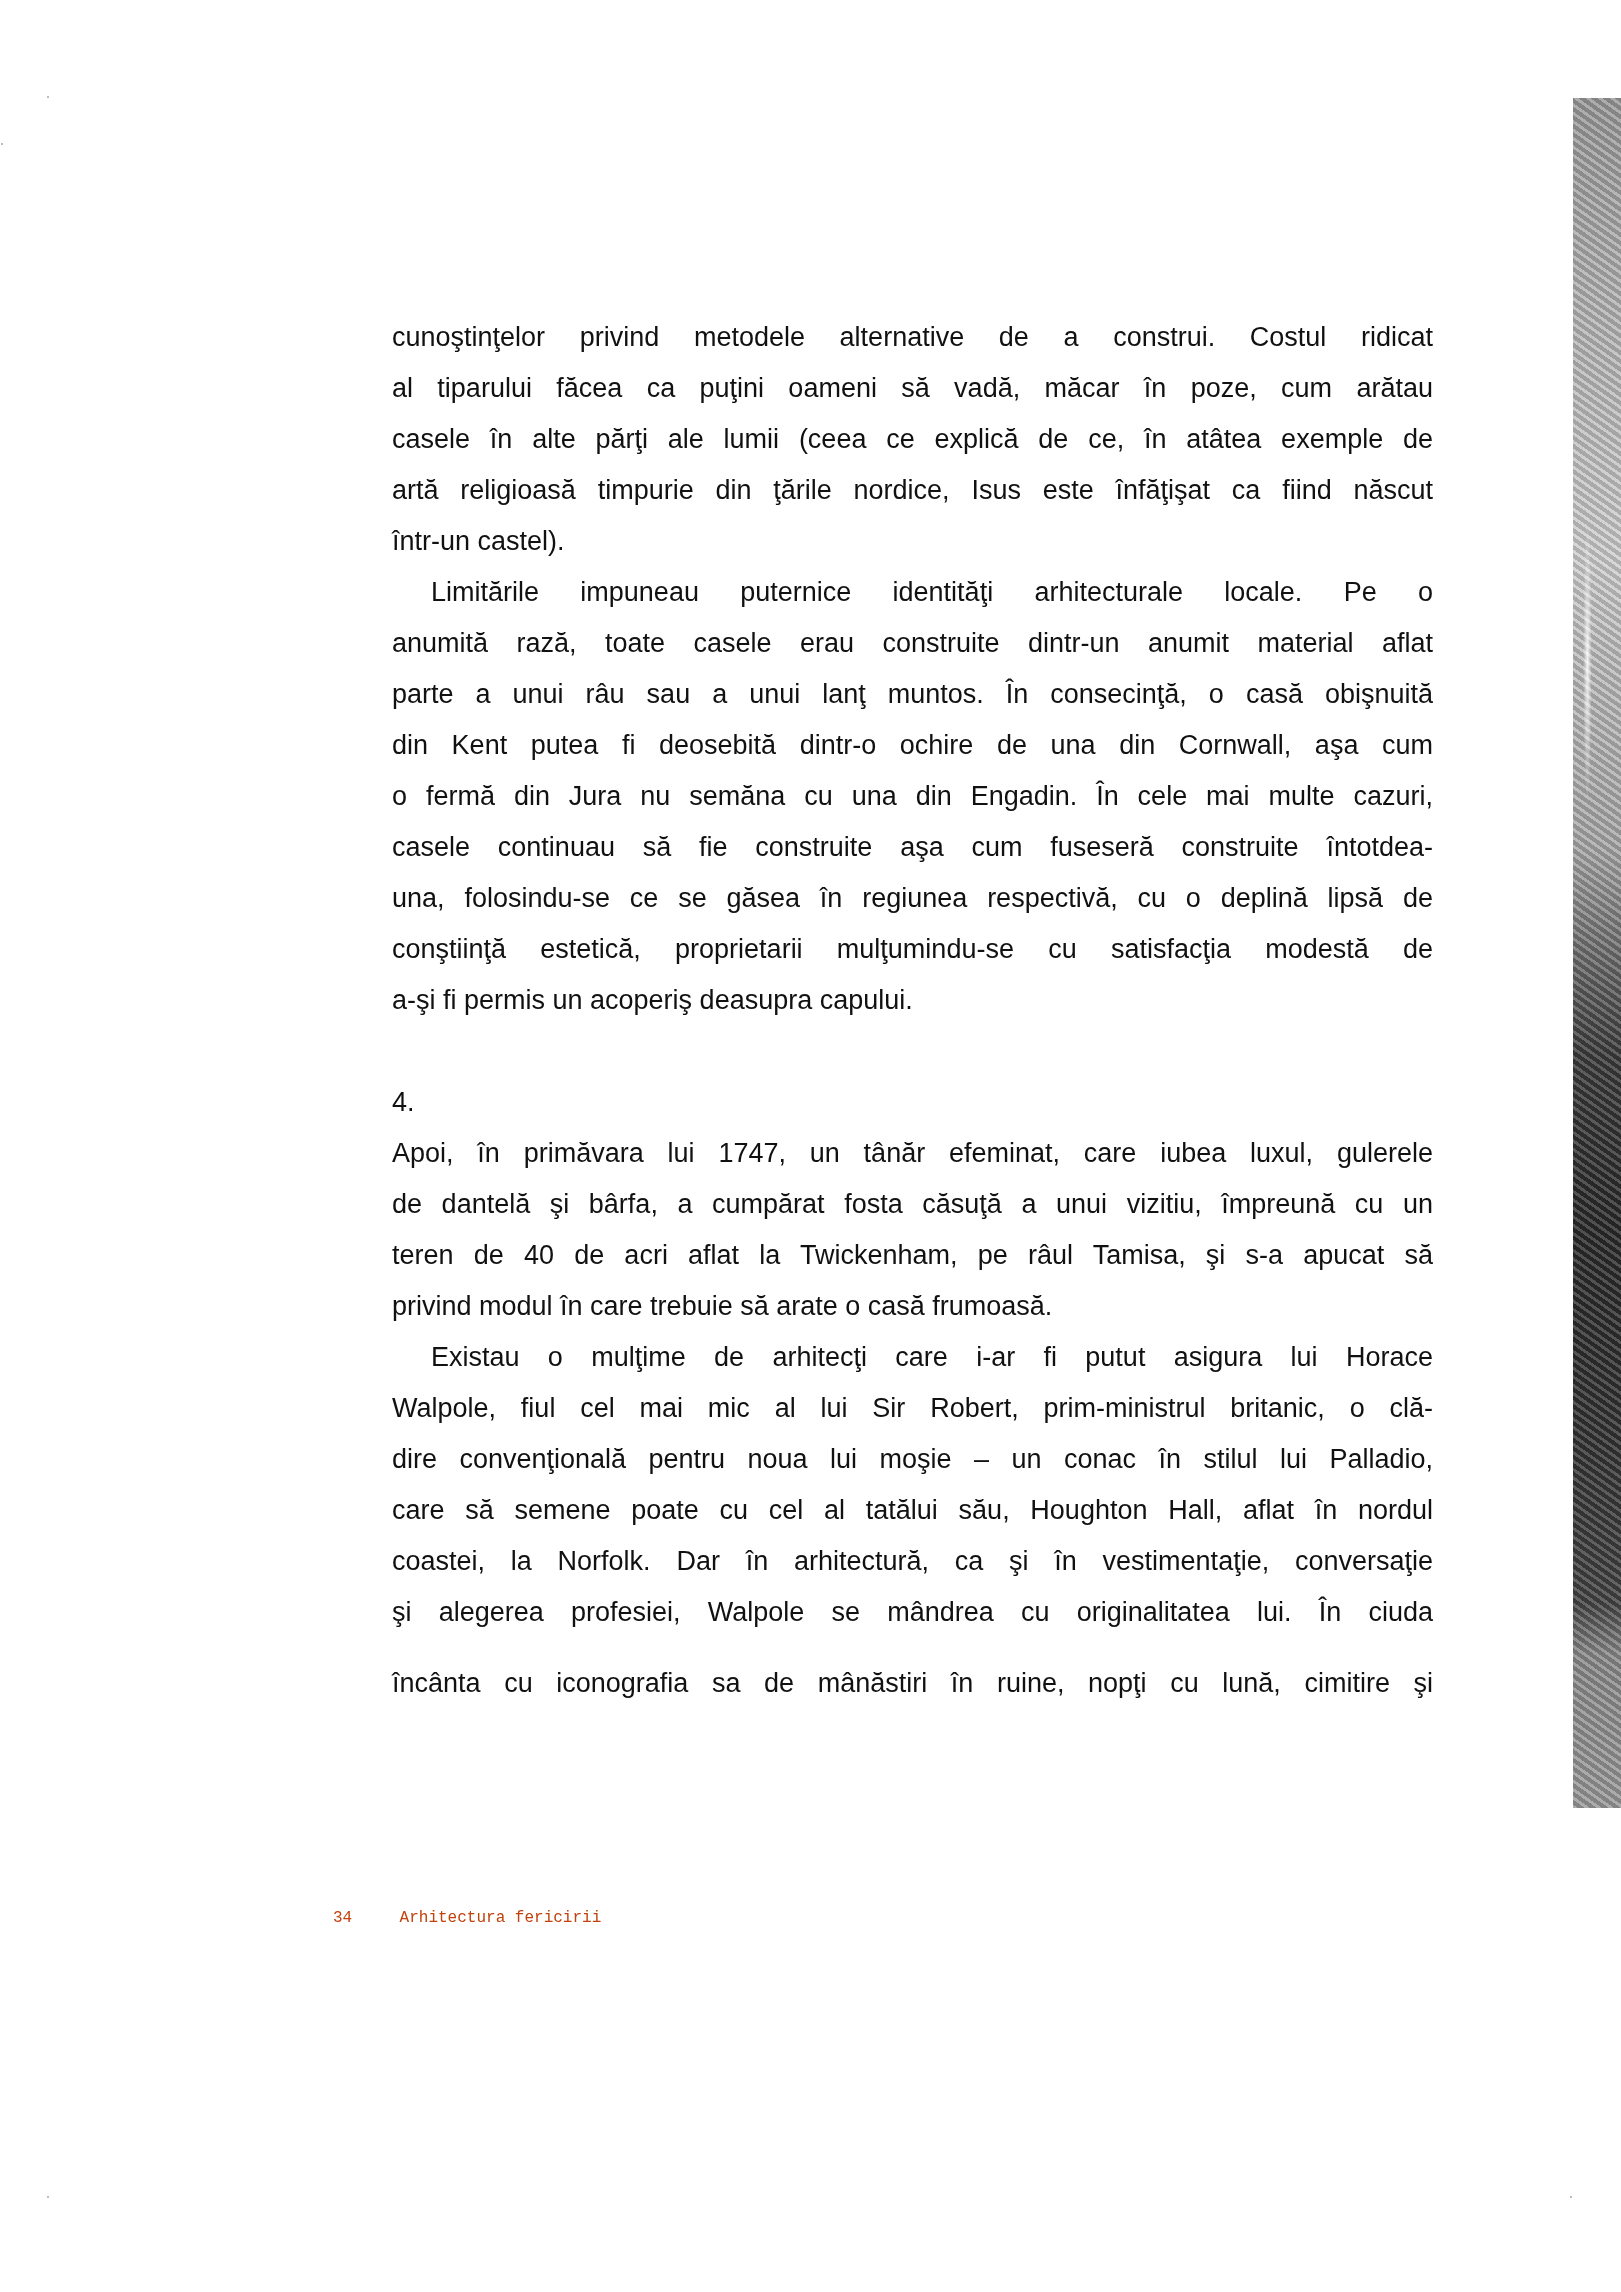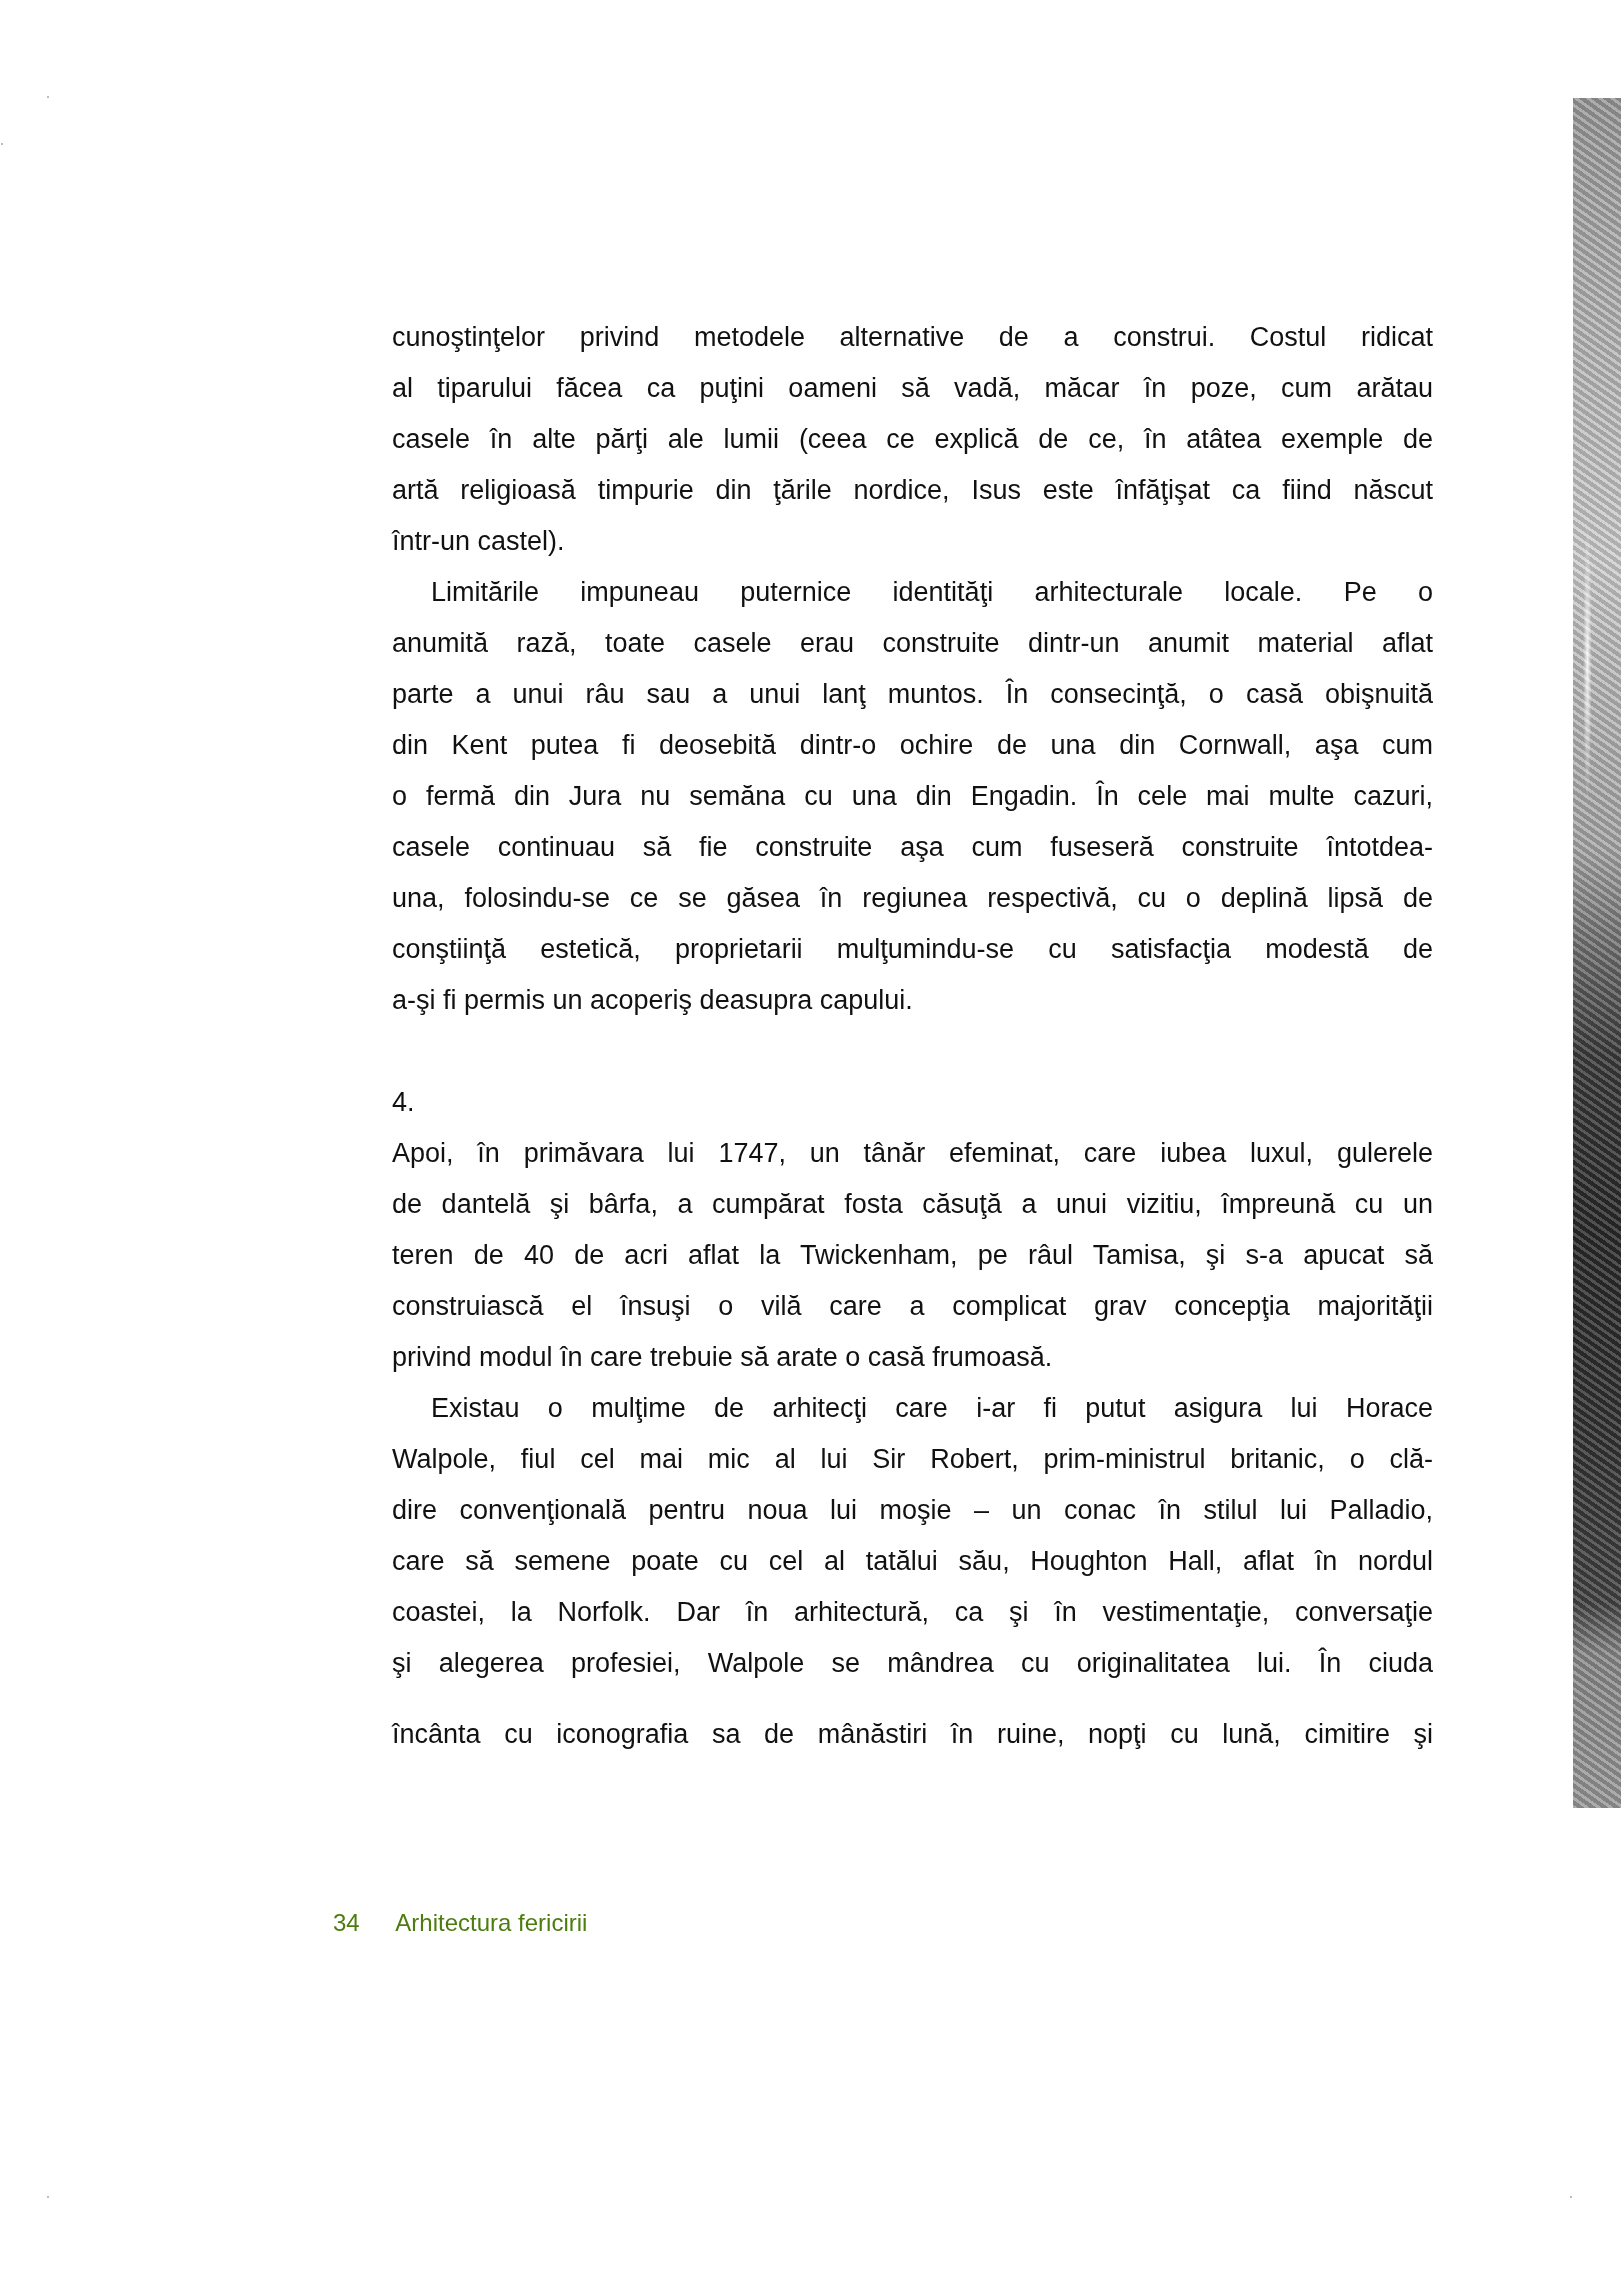--- a/index.html
+++ b/index.html
@@ -10,22 +10,22 @@
       font-family: Liberation Sans, sans-serif;
       font-size: 27px; line-height: 51px; color: #111;
       text-align: justify; text-align-last: left;
     }
     .text-block p { margin: 0; }
     .text-block p.section-num { margin-top: 51px; }
     .text-block .line { display: block; text-align: justify; text-align-last: justify; white-space: nowrap; }
     .text-block .line.last { text-align-last: left; }
     .footer {
       position: absolute; top: 1909px; left: 333px;
-      font-family: Liberation Sans, sans-serif;
-      font-size: 24px; color: #4d7c0f;
+      font-family: Liberation Mono, monospace;
+      font-size: 16px; color: #c2410c;
     }
     .footer .page-num { display: inline-block; width: 57px; }
     .photo-strip {
       position: absolute; left: 1573px; top: 98px; width: 48px; height: 1710px;
       background:
         radial-gradient(ellipse at 30% 33%, rgba(255,255,255,0.85) 0%, rgba(255,255,255,0) 9%),
         repeating-linear-gradient(35deg, rgba(255,255,255,0.18) 0 2.9px, rgba(0,0,0,0.15) 2.9px 6.9px),
         linear-gradient(to bottom,
           #9a9a9a 0%, #b4b4b4 12%, #cfcfcf 27%, #bdbdbd 33%, #a8a8a8 44%,
           #6e6e6e 50%, #3c3c3c 56%, #2a2a2a 66%, #333 78%, #444 88%,
@@ -59,21 +59,20 @@
       <span class="line" style="display: block; white-space: nowrap; word-spacing: 14.3px;">conştiinţă estetică, proprietarii mulţumindu-se cu satisfacţia modestă de</span>
       <span class="line last">a-şi fi permis un acoperiş deasupra capului.</span>
     </p>
 
     <p class="section-num">4.</p>
 
     <p>
       <span class="line" style="display: block; white-space: nowrap; word-spacing: 7.3px;">Apoi, în primăvara lui 1747, un tânăr efeminat, care iubea luxul, gulerele</span>
       <span class="line" style="display: block; white-space: nowrap; word-spacing: 5.8px;">de dantelă şi bârfa, a cumpărat fosta căsuţă a unui vizitiu, împreună cu un</span>
       <span class="line" style="display: block; white-space: nowrap; word-spacing: 7.1px;">teren de 40 de acri aflat la Twickenham, pe râul Tamisa, şi s-a apucat să</span>
-      <span class="line" style="display: block; white-space: nowrap; word-spacing: 11px;">construiască el însuşi o vilă care a complicat grav concepţia majorităţii</span>
       <span class="line last">privind modul în care trebuie să arate o casă frumoasă.</span>
     </p>
 
     <p>
       <span class="line" style="padding-left: 39px; display: block; white-space: nowrap; word-spacing: 12.4px;">Existau o mulţime de arhitecţi care i-ar fi putut asigura lui Horace</span>
       <span class="line" style="display: block; white-space: nowrap; word-spacing: 7px;">Walpole, fiul cel mai mic al lui Sir Robert, prim-ministrul britanic, o clă-</span>
       <span class="line" style="display: block; white-space: nowrap; word-spacing: 6.5px;">dire convenţională pentru noua lui moşie – un conac în stilul lui Palladio,</span>
       <span class="line" style="display: block; white-space: nowrap; word-spacing: 7px;">care să semene poate cu cel al tatălui său, Houghton Hall, aflat în nordul</span>
       <span class="line" style="display: block; white-space: nowrap; word-spacing: 9px;">coastei, la Norfolk. Dar în arhitectură, ca şi în vestimentaţie, conversaţie</span>
       <span class="line" style="display: block; white-space: nowrap; word-spacing: 11px;">şi alegerea profesiei, Walpole se mândrea cu originalitatea lui. În ciuda</span>

